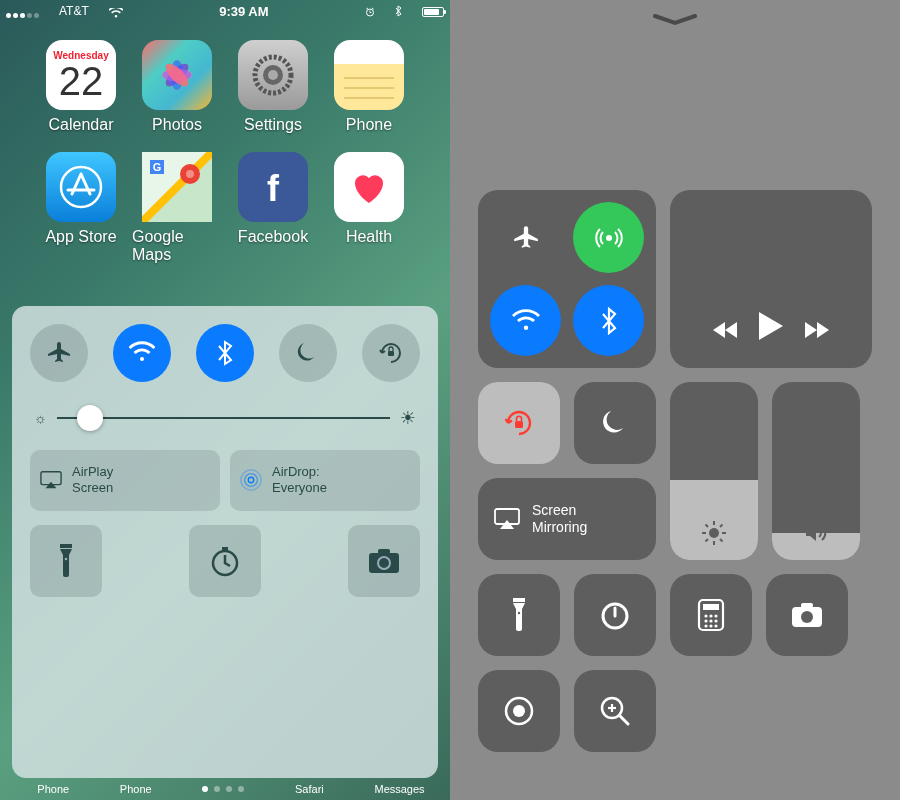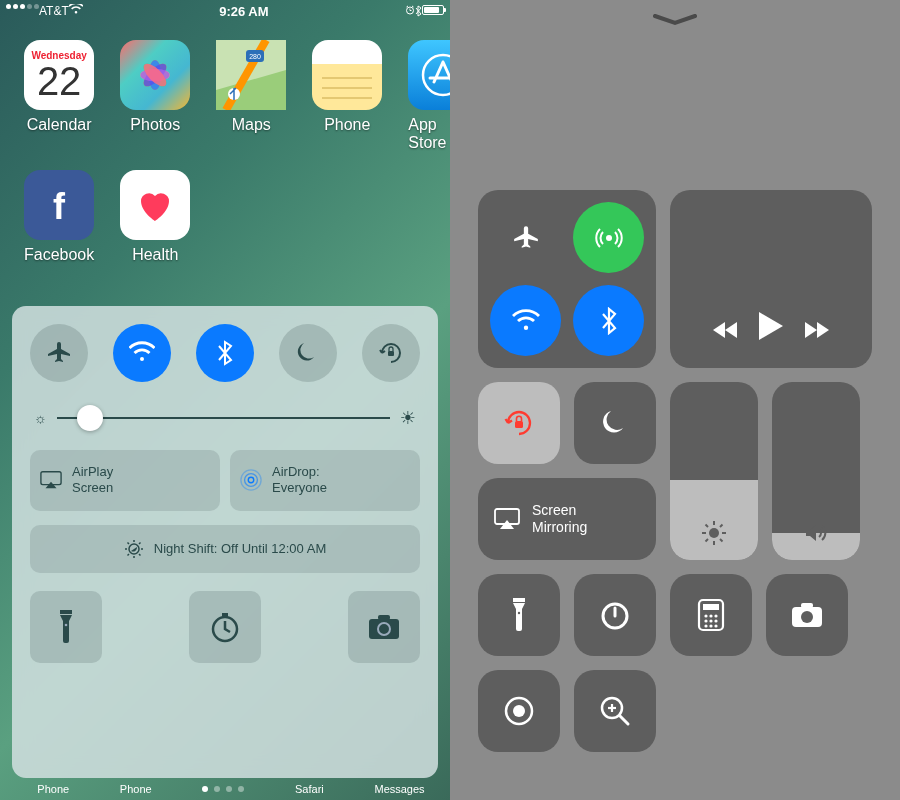--- a/index.html
+++ b/index.html
@@ -2,31 +2,31 @@
 <html><head>
 <meta charset="utf-8">
 <style>
 *{box-sizing:border-box;margin:0;padding:0;font-family:-apple-system,Helvetica,Arial,sans-serif}
 body{width:900px;height:800px;display:flex;overflow:hidden}
 .left{width:450px;height:800px;position:relative;background:linear-gradient(135deg,#2a5a5a 0%,#3a7a6a 30%,#5aa080 60%,#3a6a5a 100%)}
 .right{width:450px;height:800px;background:#8b8b8b;position:relative}
 
 
 .status{height:22px;display:flex;align-items:center;justify-content:space-between;padding:0 6px;color:#fff;font-size:12px}
-.status .l,.status .r{display:flex;align-items:flex-start;gap:0}
+.status .l,.status .r{display:flex;align-items:flex-end;gap:20px}
 .dots{display:flex;gap:2px}
 .dot{width:5px;height:5px;border-radius:50%;background:#fff}
 .dot.h{background:rgba(255,255,255,.35)}
 .time{font-size:13px;font-weight:600}
 .batt{width:22px;height:10px;border:1px solid #fff;border-radius:2px;position:relative}
 .batt::after{content:"";position:absolute;right:-3px;top:2px;width:2px;height:4px;background:#fff;border-radius:0 1px 1px 0}
 .batt .f{position:absolute;left:1px;top:1px;bottom:1px;width:75%;background:#fff;border-radius:1px}
 
 
-.apps{display:grid;grid-template-columns:repeat(6,1fr);gap:18px 26px;padding:18px 24px}
+.apps{display:grid;grid-template-columns:repeat(4,1fr);gap:18px 6px;padding:18px 36px}
 .app{display:flex;flex-direction:column;align-items:center;gap:6px}
 .app .ic{width:70px;height:70px;border-radius:16px;display:flex;align-items:center;justify-content:center;font-size:11px;text-align:center}
 .app .lb{color:#fff;font-size:16px;text-shadow:0 1px 2px rgba(0,0,0,.5)}
 .cal{background:#fff;flex-direction:column}
 .cal .wd{color:#e23;font-size:10px;font-weight:600}
 .cal .num{color:#333;font-size:40px;line-height:1}
 .photos{background:linear-gradient(135deg,#ff6b6b,#4ecdc4,#45b7d1,#f7b731)}
 .photos svg{width:42px;height:42px}
 .cam{background:linear-gradient(180deg,#555,#222)}
 .settings{background:linear-gradient(180deg,#cfcfcf,#9a9a9a)}
@@ -105,21 +105,21 @@
           <i class="dot"></i>
           <i class="dot"></i>
           <i class="dot h"></i>
           <i class="dot h"></i>
       </span>
       <span>AT&amp;T</span>
       <svg width="14" height="10" viewBox="0 0 14 10">
           <path fill="#fff" d="M7 9.5a1.3 1.3 0 100-2.6 1.3 1.3 0 000 2.6zM3.2 5.4a5.4 5.4 0 017.6 0l1.1-1.1a7 7 0 00-9.8 0zM.5 2.7a9.2 9.2 0 0113 0L14.6 1.6a10.8 10.8 0 00-15.2 0z"></path>
         </svg>
     </div>
-    <span class="time">9:26 AM</span>
+    <span class="time">9:39 AM</span>
     <div class="r">
       <svg width="10" height="10" viewBox="0 0 10 10">
           <circle cx="5" cy="5.5" r="3.5" fill="none" stroke="#fff" stroke-width="1"></circle>
           <path stroke="#fff" d="M5 3.5v2h1.5M1.5 2L3 1M8.5 2L7 1"></path>
         </svg>
       <svg width="7" height="12" viewBox="0 0 7 12">
           <path fill="none" stroke="#fff" stroke-width="1" d="M1 3l5 6-3 2V1l3 2-5 6"></path>
         </svg>
       <span class="batt">
           <span class="f"></span>
@@ -146,32 +146,28 @@
               <ellipse rx="6" ry="14" fill="#1e90ff" opacity=".85" transform="rotate(180)"></ellipse>
               <ellipse rx="6" ry="14" fill="#5352ed" opacity=".85" transform="rotate(225)"></ellipse>
               <ellipse rx="6" ry="14" fill="#a55eea" opacity=".85" transform="rotate(270)"></ellipse>
               <ellipse rx="6" ry="14" fill="#ff6b81" opacity=".85" transform="rotate(315)"></ellipse>
             </g>
           </svg>
         </div>
       <span class="lb">Photos</span>
     </div>
     <div class="app">
-      <div class="ic maps">
-          <svg width="70" height="70" viewBox="0 0 70 70">
-            <path d="M0 40 L70 20 L70 70 L0 70z" fill="#9acd7a"></path>
-            <path d="M0 0h70v30L0 50z" fill="#c9e2b3"></path>
-            <path d="M10 70 L50 0" stroke="#ff9500" stroke-width="8" fill="none"></path>
-            <rect x="30" y="10" width="18" height="12" rx="3" fill="#2c6fb8"></rect>
-            <text x="39" y="19" fill="#fff" font-size="7" text-anchor="middle">280</text>
-            <circle cx="18" cy="54" r="6" fill="#fff"></circle>
-            <path d="M14 54l6-6M18 48v12" stroke="#2c6fb8" stroke-width="1.5" fill="none"></path>
-          </svg>
-        </div>
-      <span class="lb">Maps</span>
+      <div class="ic settings">
+          <svg width="50" height="50" viewBox="0 0 50 50">
+            <circle cx="25" cy="25" r="18" fill="none" stroke="#555" stroke-width="5" stroke-dasharray="3 2"></circle>
+            <circle cx="25" cy="25" r="10" fill="#666"></circle>
+            <circle cx="25" cy="25" r="5" fill="#aaa"></circle>
+          </svg>
+        </div>
+      <span class="lb">Settings</span>
     </div>
     <div class="app">
       <div class="ic notes">
           <svg width="70" height="70" viewBox="0 0 70 70">
             <line x1="10" y1="38" x2="60" y2="38" stroke="#c9a84a" stroke-width="1"></line>
             <line x1="10" y1="48" x2="60" y2="48" stroke="#c9a84a" stroke-width="1"></line>
             <line x1="10" y1="58" x2="60" y2="58" stroke="#c9a84a" stroke-width="1"></line>
           </svg>
         </div>
       <span class="lb">Phone</span>
@@ -269,37 +265,20 @@
         <svg viewBox="0 0 24 24">
             <circle cx="12" cy="12" r="3" fill="none" stroke="#0a7aff" stroke-width="1.5"></circle>
             <circle cx="12" cy="12" r="7" fill="none" stroke="#0a7aff" stroke-width="1.5" opacity=".6"></circle>
             <circle cx="12" cy="12" r="11" fill="none" stroke="#0a7aff" stroke-width="1.5" opacity=".35"></circle>
           </svg>
         <span class="t2">AirDrop:
 Everyone</span>
       </div>
     </div>
 
-    <div class="nsrow">
-      <svg width="20" height="20" viewBox="0 0 20 20">
-          <circle cx="10" cy="10" r="5" fill="none" stroke="#2a4a4a" stroke-width="1.5"></circle>
-          <path d="M13 8a4 4 0 01-6 4" fill="#2a4a4a"></path>
-          <g stroke="#2a4a4a" stroke-width="1.5">
-            <line x1="10" y1="1" x2="10" y2="3"></line>
-            <line x1="10" y1="17" x2="10" y2="19"></line>
-            <line x1="1" y1="10" x2="3" y2="10"></line>
-            <line x1="17" y1="10" x2="19" y2="10"></line>
-            <line x1="3.5" y1="3.5" x2="5" y2="5"></line>
-            <line x1="15" y1="15" x2="16.5" y2="16.5"></line>
-            <line x1="3.5" y1="16.5" x2="5" y2="15"></line>
-            <line x1="15" y1="5" x2="16.5" y2="3.5"></line>
-          </g>
-        </svg>
-      <span>Night Shift: Off Until 12:00 AM</span>
-    </div>
 
     <div class="row3">
       <div class="sq">
           <svg viewBox="0 0 20 34">
             <path fill="#2a4a4a" d="M4 0h12v4H4zM4 5h12l-3 6v20a2 2 0 01-2 2H9a2 2 0 01-2-2V11z"></path>
             <circle cx="10" cy="15" r="1.3" fill="#9ab"></circle>
           </svg>
         </div>
       <div class="sq">
           <svg viewBox="0 0 34 34">

